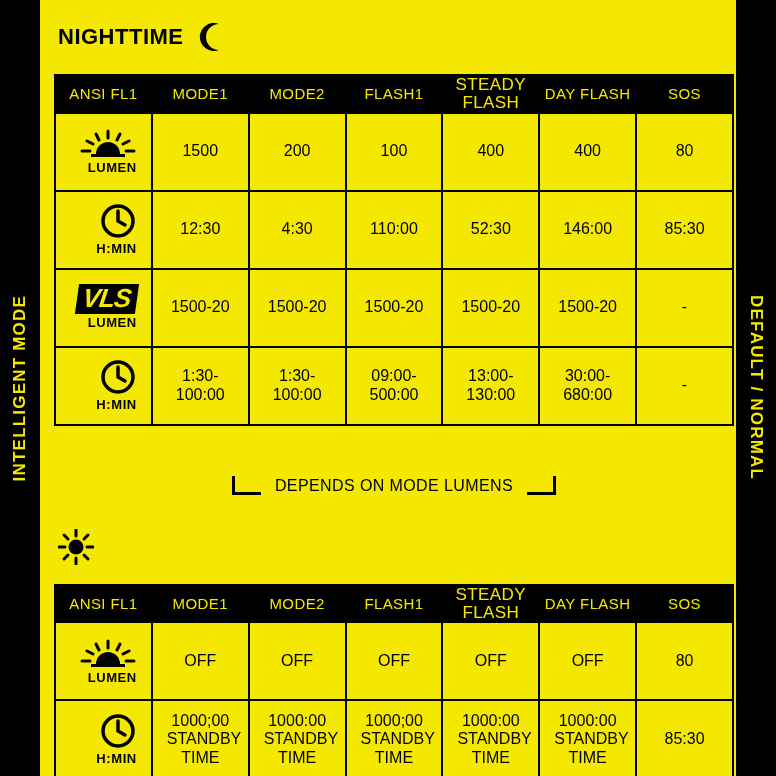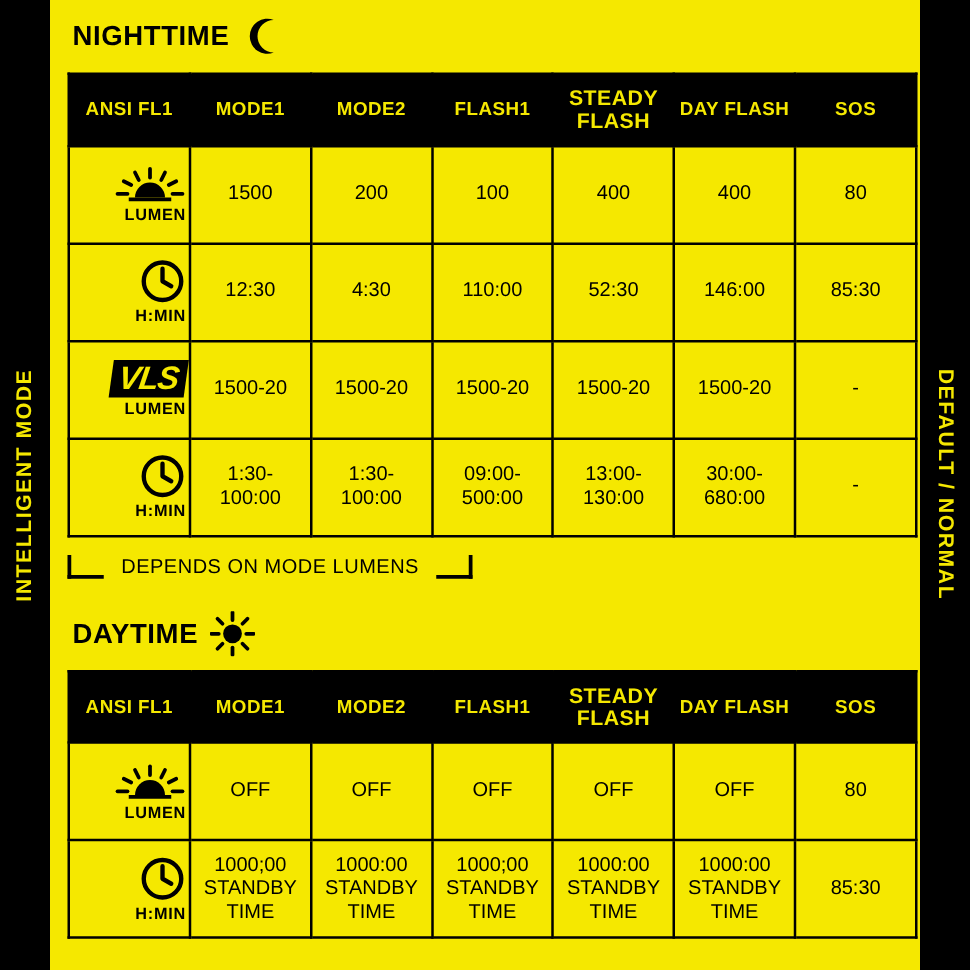--- a/index.html
+++ b/index.html
@@ -51,21 +51,21 @@
     top: 0;
     width: 696px;
     height: 776px;
     box-sizing: border-box;
   }
 
   
   .section-head {
     display: flex;
     align-items: center;
-    height: 58px;
+    height: 74px;
     padding-left: 18px;
     gap: 10px;
   }
   .section-head .title {
     font-size: 22px;
     font-weight: bold;
     color: #000;
     letter-spacing: 0.5px;
   }
   .icon-moon, .icon-sun-small {
@@ -83,33 +83,33 @@
   table.spec th, table.spec td {
     border: 2px solid #000;
     text-align: center;
     vertical-align: middle;
     color: #000;
   }
   table.spec thead th {
     background: #000;
     color: #f5e800;
     font-size: 15px;
-    font-weight: bold;
+    font-weight: normal;
     height: 30px;
     letter-spacing: 0.4px;
     line-height: 1.05;
-    padding: 10px 0;
+    padding: 0 0;
   }
   table.spec thead th.two-line {
     font-size: 17px;
   }
   table.spec td {
     font-size: 16px;
     height: 72px;
-    padding: 2px 2px;
+    padding: 2px 14px;
     line-height: 1.15;
   }
   td.label-cell {
     width: 122px;
   }
   td.small-text {
     font-size: 15px;
   }
   .label-inner {
     display: flex;
@@ -132,24 +132,26 @@
     color: #f5e800;
     padding: 0 6px;
     display: inline-block;
     transform: skewX(-8deg);
   }
 
   
   .note-row {
     display: flex;
     align-items: center;
+    justify-content: center;
     gap: 14px;
     height: 48px;
     margin-left: 14px;
     width: 680px;
+    margin-top: 36px;
   }
   .note-row .note-text {
     font-size: 16px;
     color: #000;
     letter-spacing: 0.4px;
   }
   .bracket {
     width: 26px;
     height: 16px;
     border: 3px solid #000;
@@ -286,21 +288,20 @@
       </tbody>
     </table>
 
     <div class="note-row">
       <span class="bracket l"></span>
       <span class="note-text">DEPENDS ON MODE LUMENS</span>
       <span class="bracket r"></span>
     </div>
 
     <div class="section-head">
-      <span class="title">DAYTIME</span>
       <span class="icon-sun-small">
         <svg width="36" height="36" viewBox="0 0 36 36">
           <circle cx="18" cy="18" r="7.5" fill="#000"></circle>
           <g stroke="#000" stroke-width="3" stroke-linecap="round">
             <path d="M18 1 L18 7"></path>
             <path d="M18 29 L18 35"></path>
             <path d="M1 18 L7 18"></path>
             <path d="M29 18 L35 18"></path>
             <path d="M6 6 L10 10"></path>
             <path d="M26 26 L30 30"></path>

